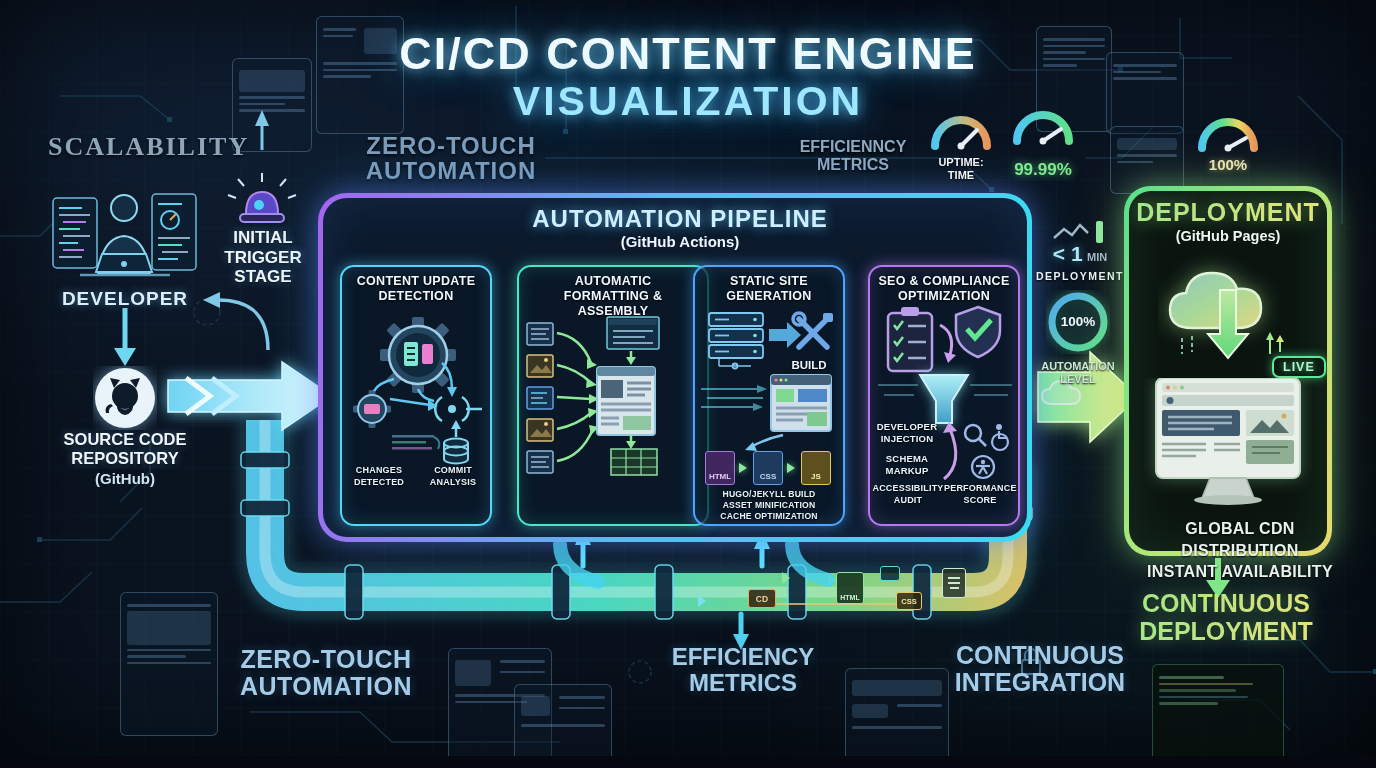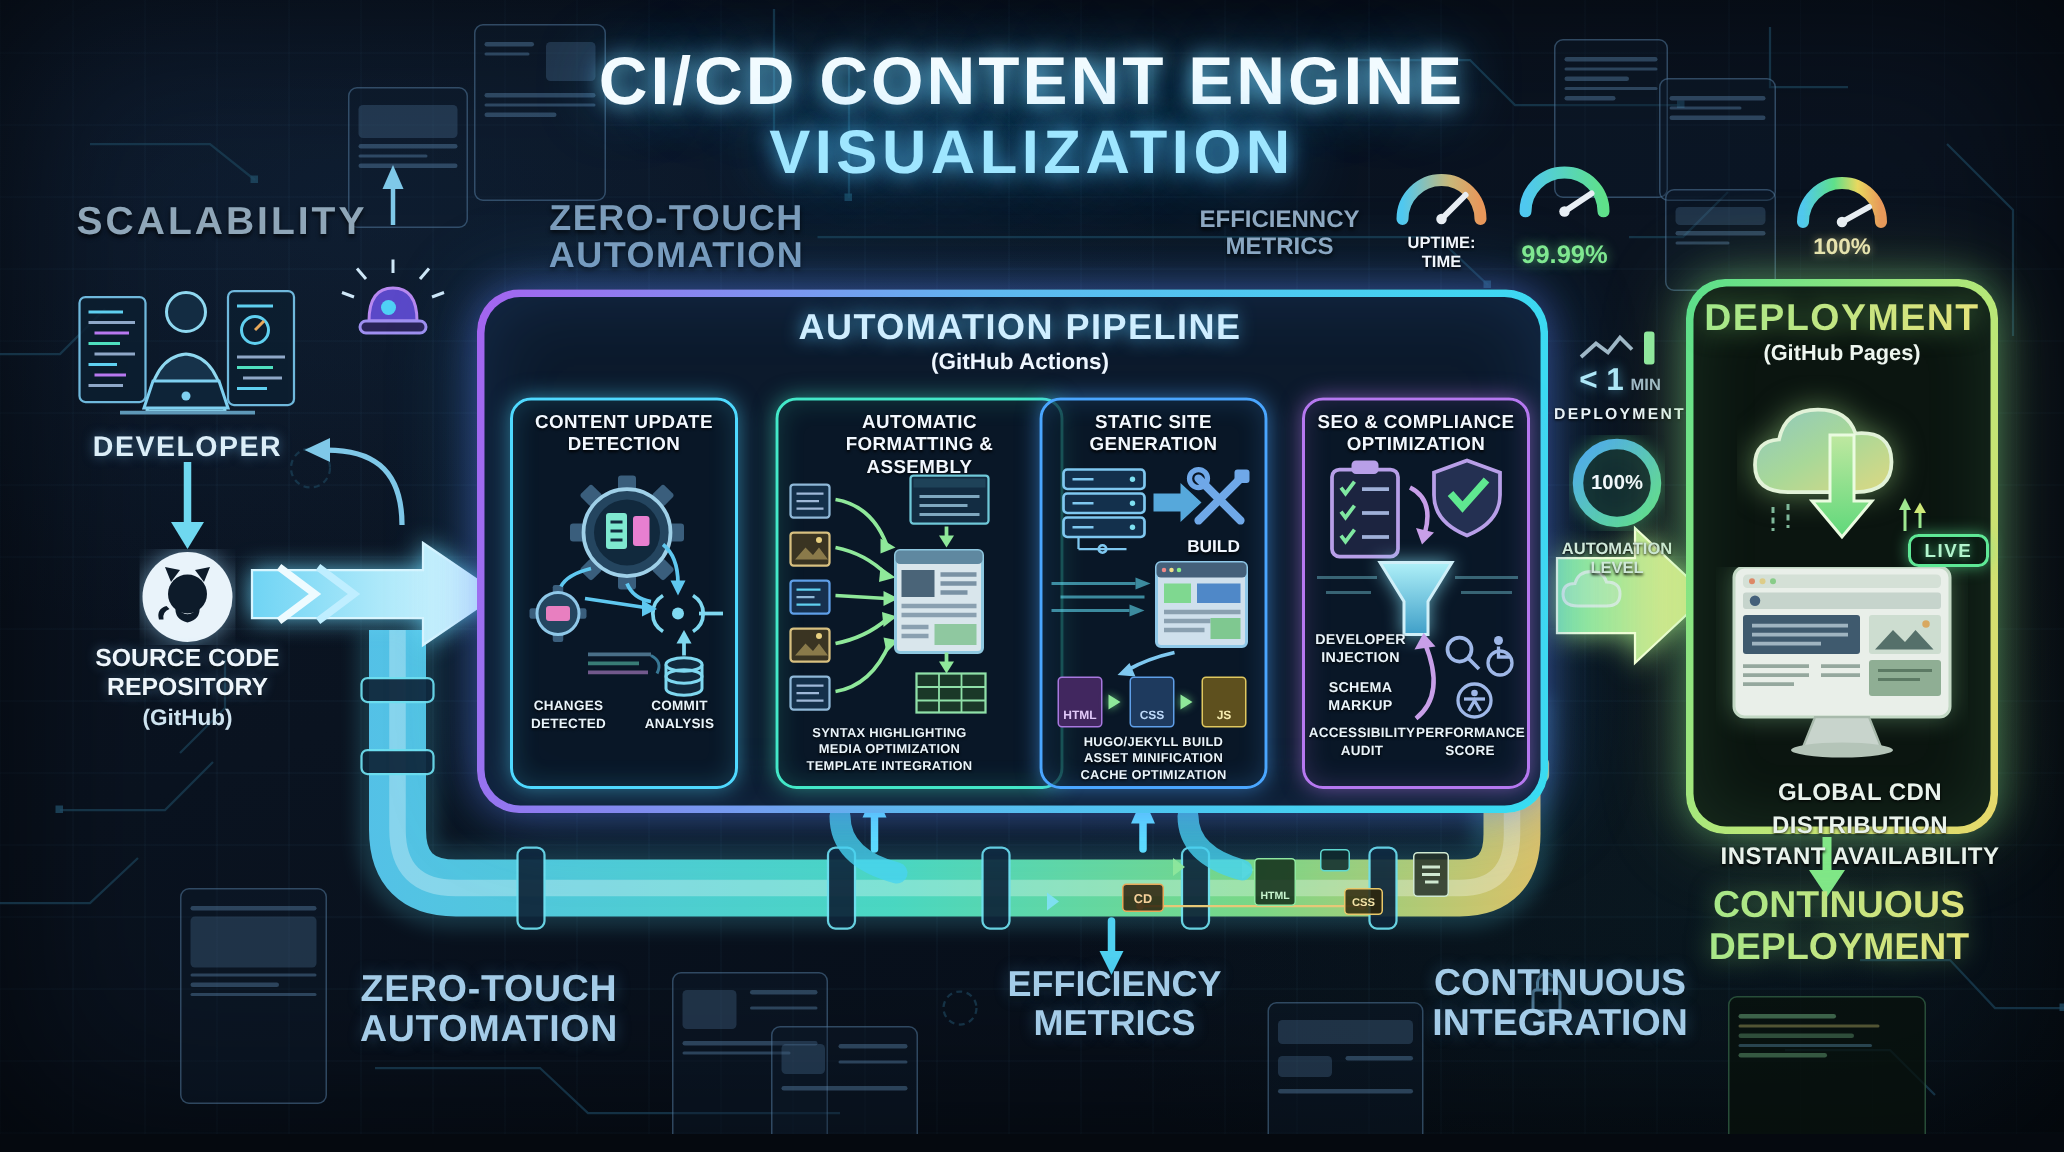--- a/index.html
+++ b/index.html
@@ -14,21 +14,21 @@
     box-shadow:inset 0 0 120px rgba(0,0,0,.7);}
   .abs{position:absolute;}
   .ctr{text-align:center;}
   .pre{white-space:pre-line;}
   .b{font-weight:bold;}
   
   .title1{font-size:45px;font-weight:800;letter-spacing:2px;color:#f2fbff;
     text-shadow:0 0 14px rgba(120,215,255,.9),0 0 40px rgba(50,170,240,.7);}
   .title2{font-size:41px;font-weight:800;letter-spacing:3px;color:#9fe6ff;
     text-shadow:0 0 14px rgba(90,200,255,.95),0 0 44px rgba(40,160,240,.8);}
-  .steel{color:#8fa6b8;text-shadow:0 2px 3px rgba(0,0,0,.7);}
+  .steel{color:#8fa6b8;text-shadow:0 2px 3px rgba(0,0,0,.7);font-family:Liberation Serif, serif;}
   .steel2{color:#7c9cba;text-shadow:0 2px 3px rgba(0,0,0,.7);}
   .bluelab{color:#a4cce8;text-shadow:0 0 10px rgba(90,170,230,.35),0 2px 3px rgba(0,0,0,.7);}
   .whitelab{color:#eef6fc;text-shadow:0 0 8px rgba(130,200,255,.45),0 1px 2px #000;}
   .greengrad{background:linear-gradient(100deg,#9fe88a,#e8e27a);-webkit-background-clip:text;background-clip:text;color:transparent;
     filter:drop-shadow(0 0 8px rgba(140,230,120,.5));}
   
   .frame{border-radius:28px;background:linear-gradient(100deg,#a464f0,#5fb8f0 45%,#36dff2);
     box-shadow:0 0 26px rgba(100,120,250,.45),0 0 60px rgba(60,180,250,.25);}
   .frame-in{position:absolute;inset:5px;border-radius:24px;background:#0c1a2c;
     box-shadow:inset 0 0 50px rgba(70,150,255,.14);}
@@ -331,20 +331,23 @@
       <line x1="36" y1="10" x2="36" y2="1"></line>
         <line x1="18" y1="14" x2="12" y2="7"></line>
         <line x1="54" y1="14" x2="60" y2="7"></line>
       <line x1="10" y1="26" x2="2" y2="23"></line>
         <line x1="62" y1="26" x2="70" y2="23"></line>
     </g>
     <path d="M 20,42 q 0,-22 16,-22 q 16,0 16,22 z" fill="#5a48c8" stroke="#b888f0" stroke-width="2"></path>
     <circle cx="33" cy="33" r="5" fill="#4fd8f8" opacity="0.95"></circle>
     <rect x="14" y="42" width="44" height="8" rx="4" fill="#2a2458" stroke="#9f8ff0" stroke-width="2"></rect>
   </svg>
+  <div class="abs ctr b pre whitelab" style="left:216px;top:228px;width:94px;font-size:17px;line-height:1.15">INITIAL
+TRIGGER
+STAGE</div>
 
   <svg class="abs" style="left:93px;top:366px" width="64" height="64">
     <circle cx="32" cy="32" r="30" fill="#e9f3fa" filter="drop-shadow(0 0 8px rgba(160,220,255,.6))"></circle>
     <g fill="#0d1b2a">
       <circle cx="32" cy="30" r="13"></circle>
       <polygon points="21,22 17,12 27,14"></polygon>
         <polygon points="43,22 47,12 37,14"></polygon>
       <path d="M 24,38 q 8,11 16,0 q 1,9 -8,11 q -9,-2 -8,-11 z"></path>
       <path d="M 18,38 q -7,2 -5,9 l 3,0 q -1,-5 4,-7 z"></path>
     </g>
@@ -500,23 +503,20 @@
       <g>
         <line x1="112" y1="168" x2="112" y2="176" stroke="#8fe89a" stroke-width="2.5"></line>
           <polygon points="107,174 117,174 112,182" fill="#8fe89a"></polygon>
         <rect x="92" y="182" width="46" height="26" fill="#1a3828" stroke="#8fe0a8" stroke-width="1.5"></rect>
         <line x1="92" y1="191" x2="138" y2="191" stroke="#8fe0a8" stroke-width="1.2"></line>
           <line x1="92" y1="200" x2="138" y2="200" stroke="#8fe0a8" stroke-width="1.2"></line>
         <line x1="107" y1="182" x2="107" y2="208" stroke="#8fe0a8" stroke-width="1.2"></line>
           <line x1="122" y1="182" x2="122" y2="208" stroke="#8fe0a8" stroke-width="1.2"></line>
       </g>
     </svg>
-    <div class="stage-item" style="left:2px;top:216px;width:144px;font-size:8.6px">SYNTAX HIGHLIGHTING
-MEDIA OPTIMIZATION
-TEMPLATE INTEGRATION</div>
   </div>
 
   <div class="stage s3" style="left:693px">
     <div class="stage-title">STATIC SITE
 GENERATION</div>
     <svg class="abs" style="left:0;top:0" width="148" height="257">
       <g stroke="#7fc8f0" stroke-width="1.8" fill="#13304c">
         <rect x="14" y="46" width="54" height="13" rx="2.5"></rect>
           <rect x="14" y="62" width="54" height="13" rx="2.5"></rect>
           <rect x="14" y="78" width="54" height="13" rx="2.5"></rect>

